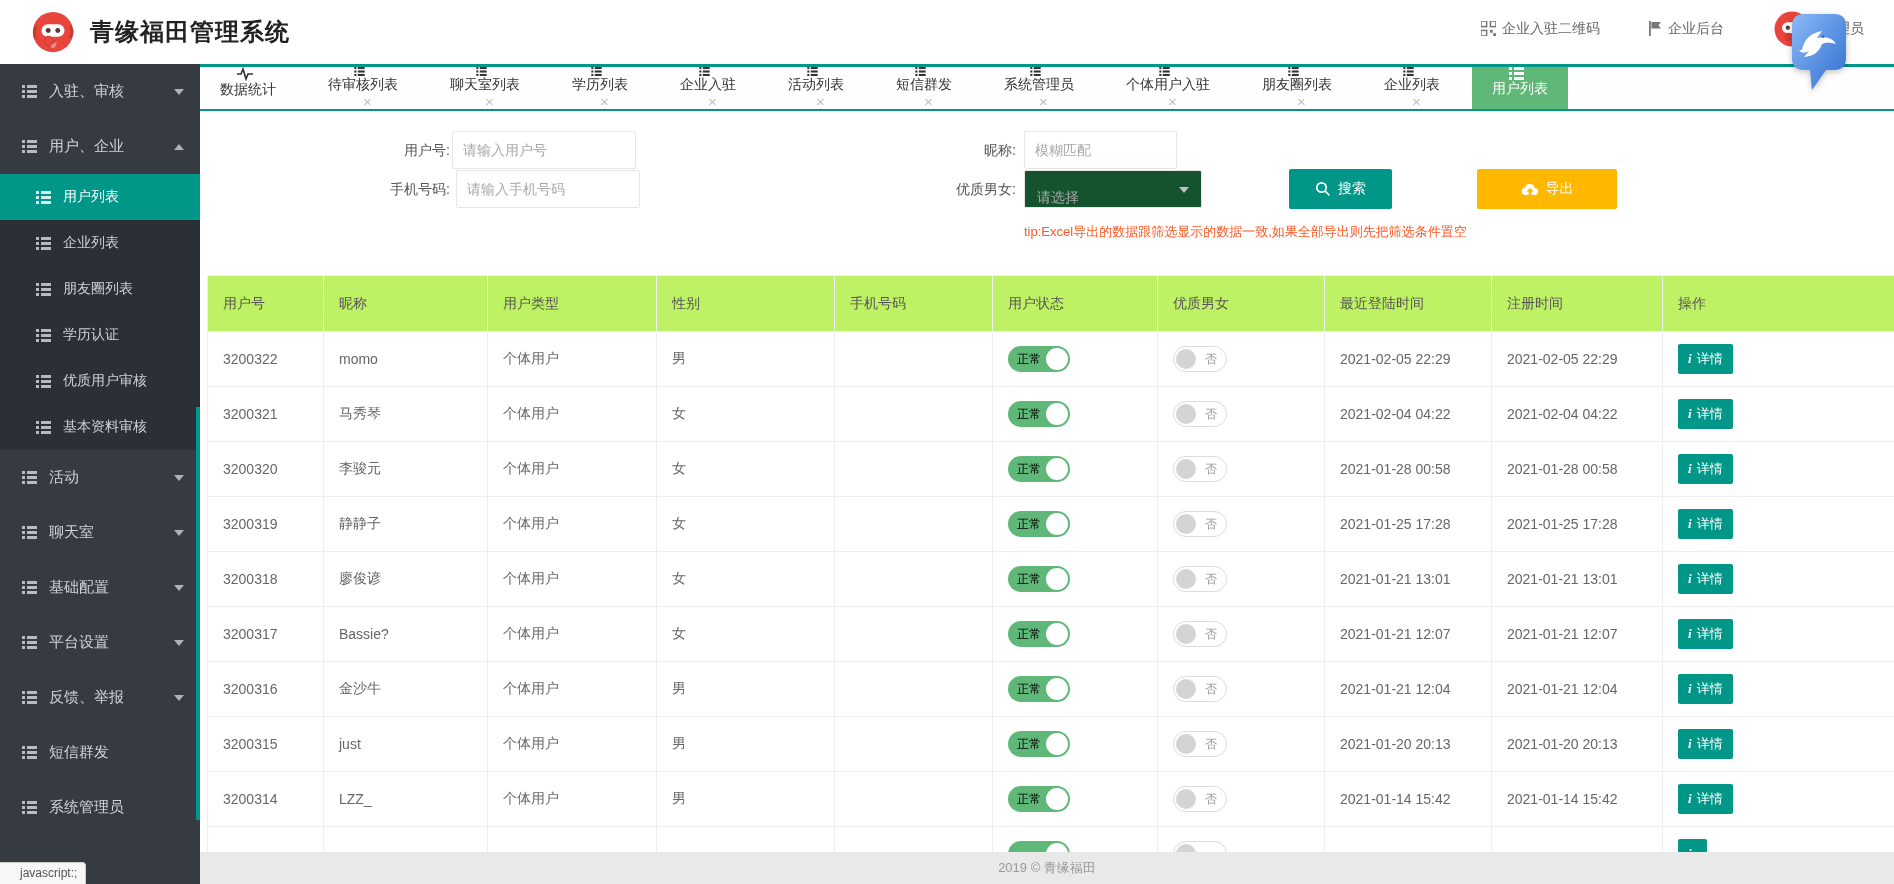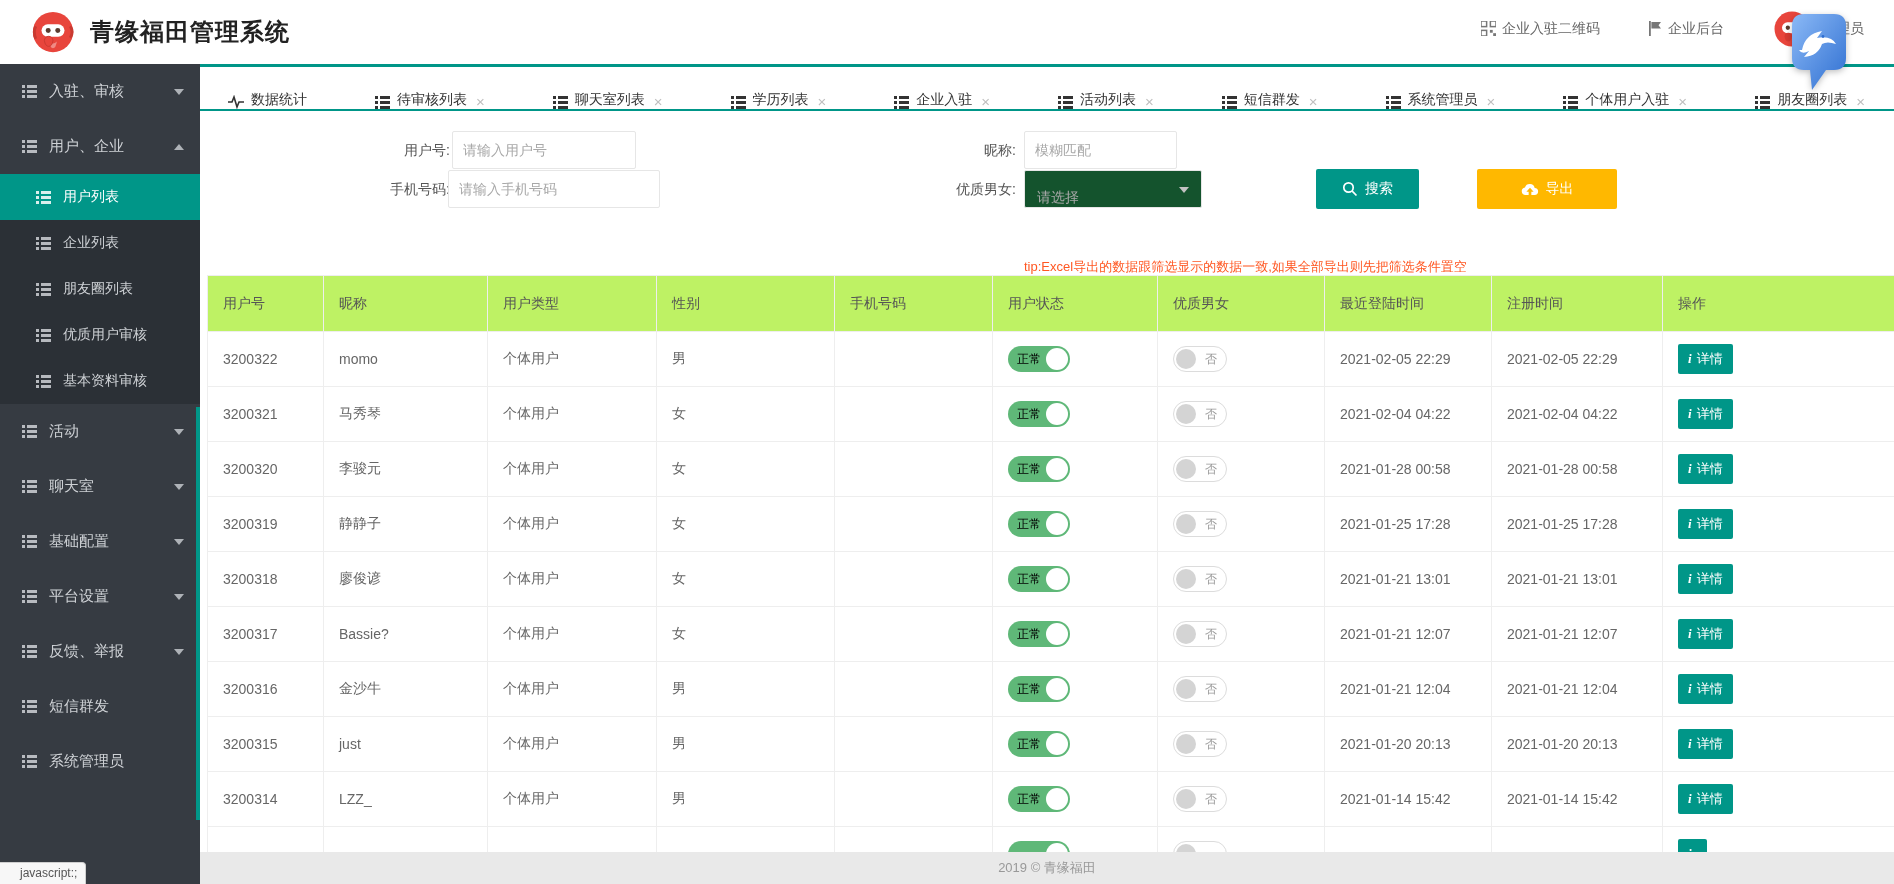--- a/index.html
+++ b/index.html
@@ -31,38 +31,38 @@
   .submenu{background:var(--side-sub);}
   .submenu .side-item{height:46px;padding-left:36px;font-size:14px;}
   .submenu .side-item.active{background:var(--teal);color:#fff;}
   .side-scroll-thumb{position:absolute;left:196px;top:407px;width:4px;height:413px;background:var(--teal);z-index:6;}
 
   
   .content{position:absolute;left:200px;top:64px;width:1694px;height:820px;background:#fff;}
 
   
   .tabbar{position:relative;height:47px;border-top:3px solid var(--teal);border-bottom:2px solid var(--teal);background:#fff;display:flex;align-items:stretch;overflow:hidden;white-space:nowrap;}
-  .tab{display:flex;align-items:flex-end;padding:0 28px;margin-right:12px;font-size:14px;color:#333;cursor:pointer;}
+  .tab{display:flex;align-items:center;padding:0 20px;margin-right:12px;font-size:14px;color:#333;cursor:pointer;flex-direction:column;}
   .tab svg{margin-right:7px;}
   .tab .close{margin-left:9px;color:#bfbfbf;font-size:15px;line-height:1;cursor:pointer;}
   .tab.active{background:var(--green);color:#fff;}
   .tab.active svg{color:#fff;}
 
   
   .form-area{position:relative;height:164px;background:#fff;}
   .f-label{position:absolute;font-size:14px;color:#555;text-align:right;width:120px;line-height:38px;}
   .f-input{position:absolute;height:38px;border:1px solid #e6e6e6;border-radius:2px;padding:0 10px;font-size:14px;color:#333;background:#fff;}
   .f-input::placeholder{color:#a8a8a8;}
   .f-select{position:absolute;height:38px;border:1px solid #e6e6e6;border-radius:2px;background:#14532d;display:flex;align-items:flex-end;padding:0 12px;font-size:14px;color:#a8a8a8;cursor:pointer;}
   .f-select .sel-caret{position:absolute;right:12px;top:16px;width:0;height:0;border-left:5px solid transparent;border-right:5px solid transparent;border-top:6px solid #c2c2c2;}
   .btn{position:absolute;height:40px;border:none;border-radius:2px;color:#fff;font-size:14px;display:flex;align-items:center;justify-content:center;cursor:pointer;}
   .btn svg{margin-right:7px;}
-  .btn-search{left:1116px;top:58px;width:103px;background:var(--teal);}
+  .btn-search{left:1089px;top:58px;width:103px;background:var(--teal);}
   .btn-export{left:1277px;top:58px;width:140px;background:var(--yellow);}
-  .tip-text{position:absolute;left:824px;top:112px;font-size:13px;color:var(--tip);margin-top:35px;}
+  .tip-text{position:absolute;left:824px;top:112px;font-size:13px;color:var(--tip);}
 
   
   .table-wrap{position:relative;height:577px;overflow:hidden;}
   table{border-collapse:collapse;table-layout:fixed;margin-left:7px;width:1687px;font-size:14px;color:#666;}
   th,td{border:1px solid var(--border);text-align:left;padding:0 0 0 15px;font-weight:normal;overflow:hidden;white-space:nowrap;}
   thead th{height:56px;background:#bef264;color:#555;}
   tbody td{height:55px;background:#fff;}
   .toggle-on{width:62px;height:26px;border-radius:13px;background:var(--green);position:relative;display:flex;align-items:center;}
   .toggle-on .t-label{color:#000000;font-size:12px;margin-left:9px;}
   .toggle-on .knob{position:absolute;right:2px;top:2px;width:22px;height:22px;border-radius:50%;background:#fff;}
@@ -188,31 +188,42 @@
         </div>
         <div class="side-item">
           <svg width="15" height="13" viewBox="0 0 15 13" class="list-ico">
             <rect x="0" y="0" width="3" height="3" fill="#cfd2d6"></rect>
             <rect x="5" y="0" width="10" height="3" fill="#cfd2d6"></rect>
             <rect x="0" y="5" width="3" height="3" fill="#cfd2d6"></rect>
             <rect x="5" y="5" width="10" height="3" fill="#cfd2d6"></rect>
             <rect x="0" y="10" width="3" height="3" fill="#cfd2d6"></rect>
             <rect x="5" y="10" width="10" height="3" fill="#cfd2d6"></rect>
           </svg>
-          <span>优质用户审核</span>
+          <span>学历认证</span>
         </div>
         <div class="side-item">
           <svg width="15" height="13" viewBox="0 0 15 13" class="list-ico">
             <rect x="0" y="0" width="3" height="3" fill="#cfd2d6"></rect>
             <rect x="5" y="0" width="10" height="3" fill="#cfd2d6"></rect>
             <rect x="0" y="5" width="3" height="3" fill="#cfd2d6"></rect>
             <rect x="5" y="5" width="10" height="3" fill="#cfd2d6"></rect>
             <rect x="0" y="10" width="3" height="3" fill="#cfd2d6"></rect>
             <rect x="5" y="10" width="10" height="3" fill="#cfd2d6"></rect>
           </svg>
+          <span>优质用户审核</span>
+        </div>
+        <div class="side-item">
+          <svg width="15" height="13" viewBox="0 0 15 13" class="list-ico">
+            <rect x="0" y="0" width="3" height="3" fill="#cfd2d6"></rect>
+            <rect x="5" y="0" width="10" height="3" fill="#cfd2d6"></rect>
+            <rect x="0" y="5" width="3" height="3" fill="#cfd2d6"></rect>
+            <rect x="5" y="5" width="10" height="3" fill="#cfd2d6"></rect>
+            <rect x="0" y="10" width="3" height="3" fill="#cfd2d6"></rect>
+            <rect x="5" y="10" width="10" height="3" fill="#cfd2d6"></rect>
+          </svg>
           <span>基本资料审核</span>
         </div>
       </div>
       <div class="side-item">
         <svg width="15" height="13" viewBox="0 0 15 13" class="list-ico">
           <rect x="0" y="0" width="3" height="3" fill="#cfd2d6"></rect>
           <rect x="5" y="0" width="10" height="3" fill="#cfd2d6"></rect>
           <rect x="0" y="5" width="3" height="3" fill="#cfd2d6"></rect>
           <rect x="5" y="5" width="10" height="3" fill="#cfd2d6"></rect>
           <rect x="0" y="10" width="3" height="3" fill="#cfd2d6"></rect>
@@ -436,21 +447,21 @@
         </div>
       </div>
 
     <div class="form-area">
       <div class="f-label" style="left:130px;top:20px;">用户号:</div>
       <input class="f-input" style="left: 252px; top: 20px; width: 184px;" placeholder="请输入用户号">
       <div class="f-label" style="left:696px;top:20px;">昵称:</div>
       <input class="f-input" style="left: 824px; top: 20px; width: 153px;" placeholder="模糊匹配">
 
       <div class="f-label" style="left:130px;top:59px;">手机号码:</div>
-      <input class="f-input" style="left: 248px; top: 59px; width: 212px;" placeholder="请输入手机号码">
+      <input class="f-input" style="left: 256px; top: 59px; width: 184px;" placeholder="请输入手机号码">
       <div class="f-label" style="left:696px;top:59px;">优质男女:</div>
       <div class="f-select" style="left:824px;top:59px;width:178px;">
         <span>请选择</span>
         <span class="sel-caret"></span>
       </div>
 
       <button class="btn btn-search">
         <svg width="16" height="16" viewBox="0 0 16 16" fill="none" stroke="#fff" stroke-width="1.7">
           <circle cx="6.5" cy="6.5" r="4.7"></circle>
             <line x1="10.2" y1="10.2" x2="14.5" y2="14.5"></line>

